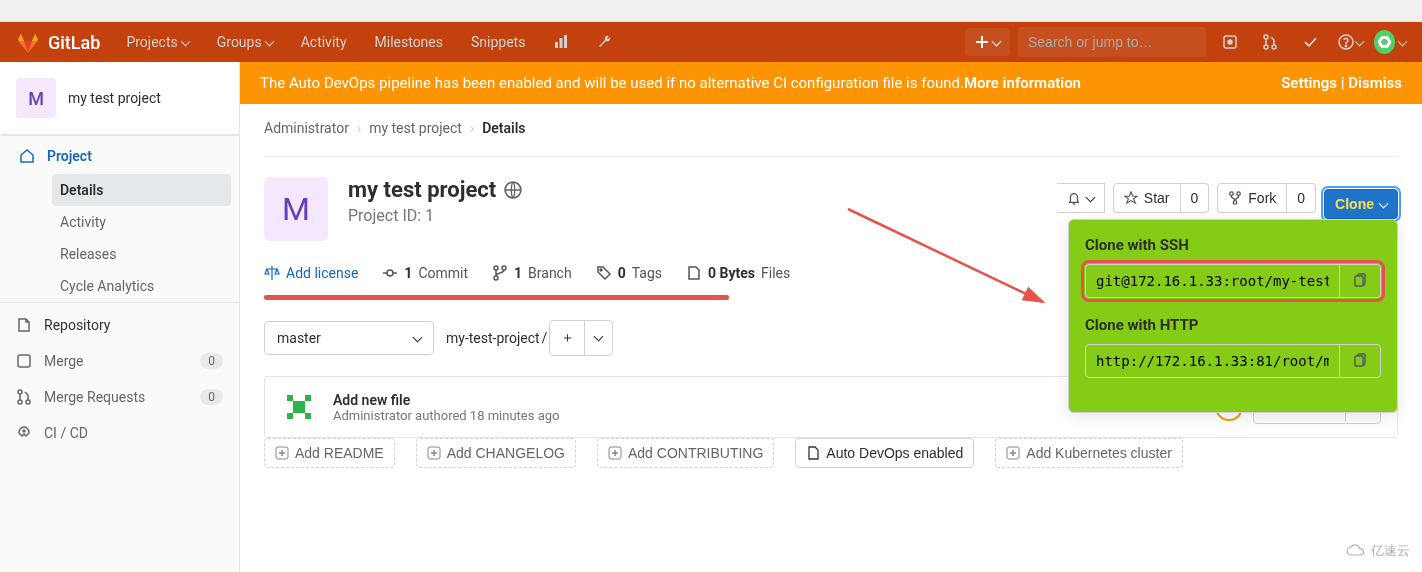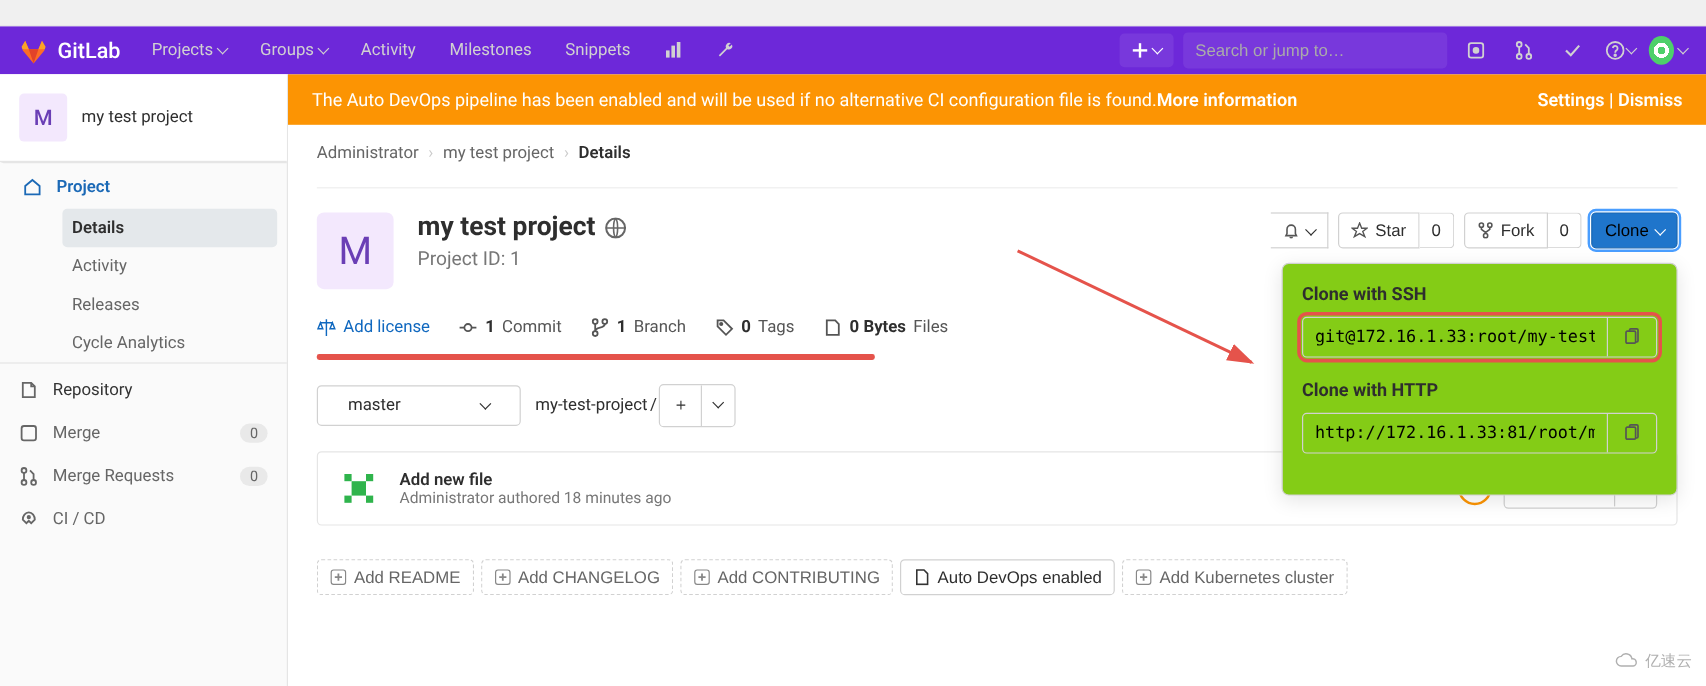--- a/index.html
+++ b/index.html
@@ -1,27 +1,27 @@
 <!DOCTYPE html>
 <html><head>
 <meta charset="utf-8">
 <style>
 * { box-sizing: border-box; margin: 0; padding: 0; }
 body { font-family: -apple-system, BlinkMacSystemFont, "Segoe UI", Roboto, sans-serif; font-size: 14px; color: #2e2e2e; background: #fff; width: 1422px; }
 .pre-header { height: 22px; background: #f0f0f0; border-bottom: 1px solid #e5e5e5; }
-.top-header { height: 40px; background: #6d28d9; color: #fff; display: flex; align-items: center; padding: 0 16px; }
+.top-header { height: 40px; background: #c2410c; color: #fff; display: flex; align-items: center; padding: 0 16px; }
 .logo-area { display: flex; align-items: center; gap: 8px; margin-right: 16px; }
 .gitlab-logo { width: 24px; height: 24px; }
 .gitlab-text { font-size: 18px; font-weight: 500; }
 .nav-items { display: flex; align-items: center; gap: 8px; justify-content: center; }
 .nav-link { color: #d1d1d1; padding: 8px 10px; cursor: pointer; display: flex; align-items: center; gap: 4px; }
 .header-spacer { flex: 1; }
 .header-right { display: flex; align-items: center; gap: 8px; }
 .plus-btn { display: flex; align-items: center; gap: 4px; padding: 6px 10px; background: rgba(255,255,255,0.08); border-radius: 4px; cursor: pointer; }
-.search-box { display: flex; align-items: center; background: rgba(255,255,255,0.08); border-radius: 4px; padding: 0 10px; height: 30px; width: 220px; gap: 36px; }
+.search-box { display: flex; align-items: center; background: rgba(255,255,255,0.08); border-radius: 4px; padding: 0 10px; height: 30px; width: 188px; gap: 36px; }
 .search-input { background: none; border: none; color: #fff; outline: none; flex: 1; font-size: 14px; }
 .search-input::placeholder { color: #aaa; }
 .header-icon { width: 32px; height: 32px; display: flex; align-items: center; justify-content: center; cursor: pointer; color: #d1d1d1; }
 .user-avatar { width: 24px; height: 24px; border-radius: 50%; background: radial-gradient(circle, #4dd06a 20%, #fff 20% 40%, #4dd06a 40%); display:flex; align-items:center; justify-content:center;}
 .layout { display: flex; }
 .sidebar { width: 240px; background: #fafafa; border-right: 1px solid #e5e5e5; min-height: 550px; }
 .project-header { display: flex; align-items: center; gap: 12px; padding: 16px; border-bottom: 1px solid #e5e5e5; background:#fff;}
 .project-avatar-sm { width: 40px; height: 40px; background: #f3e8fd; color: #6a3eb5; display: flex; align-items: center; justify-content: center; font-size: 18px; font-weight: 500; border-radius: 4px; }
 .sidebar-item { display: flex; align-items: center; gap: 12px; padding: 10px 16px; cursor: pointer; color: #666; }
 .sidebar-item.section-head { font-weight: 600; color: #1b69b6; border-left: 3px solid transparent;}
@@ -42,43 +42,43 @@
 .breadcrumbs .current { color: #2e2e2e; font-weight: 600; }
 .project-hero { display: flex; align-items: flex-start; gap: 20px; position: relative; }
 .project-avatar-lg { width: 64px; height: 64px; background: #f3e8fd; color: #6a3eb5; display: flex; align-items: center; justify-content: center; font-size: 32px; font-weight: 400; border-radius: 6px; }
 .project-info h1 { font-size: 22px; font-weight: 700; display: flex; align-items: center; gap: 8px; }
 .project-info .pid { color: #777; font-size: 16px; margin-top: 4px; }
 .project-actions { margin-left: auto; display: flex; gap: 8px; align-items: center; }
 .btn { border: 1px solid #d1d1d1; background: #fff; padding: 6px 10px; border-radius: 4px; font-size: 14px; display: inline-flex; align-items: center; gap: 6px; cursor: pointer; color: #2e2e2e; }
 .btn-group { display: flex; }
 .btn-group .btn:first-child { border-top-right-radius: 0; border-bottom-right-radius: 0; }
 .btn-group .btn:last-child { border-top-left-radius: 0; border-bottom-left-radius: 0; border-left: none; }
-.btn-primary { background: #1f75cb; border-color: #1967b3; color: #000000; font-weight:400;}
+.btn-primary { background: #1f75cb; border-color: #1967b3; color: #fde047; font-weight:700;margin-top:12px;}
 .btn-primary.outlined { outline: 2px solid #4a9eff; outline-offset: 1px; }
 .stats-row { display: flex; align-items: center; gap: 24px; margin-top: 24px; padding-bottom: 12px;}
 .stat-link { display: flex; align-items: center; gap: 6px; color: #555; cursor: pointer; }
 .stat-link.blue { color: #1068bf; }
 .stat-link b { color: #2e2e2e; }
 .progress-bar { height: 5px; background: #e5534b; margin-top: 2px; border-radius: 2px; width: 41%; }
 .file-nav { display: flex; gap: 12px; margin-top: 20px; align-items: center; }
-.dropdown-btn { border: 1px solid #d1d1d1; background: #fff; padding: 8px 25px; border-radius: 4px; display: flex; align-items: center; gap: 8px; cursor: pointer; min-width: 170px; justify-content: space-between; }
+.dropdown-btn { border: 1px solid #d1d1d1; background: #fff; padding: 8px 12px; border-radius: 4px; display: flex; align-items: center; gap: 8px; cursor: pointer; min-width: 170px; justify-content: space-between; }
 .path-crumb { display: flex; align-items: center; gap: 2px; }
 .small-btn-grp { display: flex; border: 1px solid #d1d1d1; border-radius: 4px; overflow: hidden; }
 .small-btn-grp .sb { padding: 8px 10px; cursor: pointer; border-right: 1px solid #d1d1d1; }
 .small-btn-grp .sb:last-child { border-right: none; }
 .commit-row { border: 1px solid #e5e5e5; border-radius: 4px; padding: 12px 16px; margin-top: 20px; display: flex; align-items: center; gap: 16px; }
 .commit-avatar { width: 36px; height: 36px; }
 .commit-info .title { font-weight: 600; }
 .commit-info .meta { color: #777; font-size: 13px; }
 .commit-right { margin-left: auto; display: flex; gap: 10px; align-items: center; }
 .sha-box { border: 1px solid #d1d1d1; border-radius: 4px; display: flex; align-items: center; font-family: monospace; }
 .sha-box span { padding: 8px 12px; }
 .sha-box .copy { border-left: 1px solid #d1d1d1; padding: 8px 10px; cursor: pointer; }
 .pause-icon { width: 28px; height: 28px; border: 2px solid #fc9403; border-radius: 50%; display: flex; align-items: center; justify-content: center; color: #fc9403; font-weight: bold; }
-.add-files-row { display: flex; gap: 6px; margin-top: 28px; }
+.add-files-row { display: flex; gap: 21px; }
 .add-files-row .btn { border-style: dashed; color: #666; }
 .add-files-row .btn.solid { border-style: solid; color: #2e2e2e; }
 .clone-dropdown { position: absolute; right: 0; top: 42px; width: 330px; background: #84cc16; border: 1px solid #d1d1d1; border-radius: 6px; box-shadow: 0 4px 16px rgba(0,0,0,0.1); padding: 16px; z-index: 100; }
 .clone-dropdown h4 { font-size: 15px; font-weight: 700; margin-bottom: 10px; }
 .copy-field { display: flex; border: 1px solid #d1d1d1; border-radius: 4px; margin-bottom: 18px; }
 .copy-field.highlight { outline: 3px solid #e5534b; outline-offset: 1px; }
 .copy-field input { border: none; flex: 1; padding: 8px 10px; font-family: monospace; font-size: 14px; outline: none; background: transparent; }
 .copy-field .copy-btn { border-left: 1px solid #d1d1d1; padding: 8px 12px; cursor: pointer; color: #555; }
 .arrow-svg { position: absolute; top: 30px; right: 340px; pointer-events:none;}
 .watermark { position: fixed; right: 12px; bottom: 12px; color: #b0b0b0; font-size: 13px; display:flex; align-items:center; gap:4px;}

